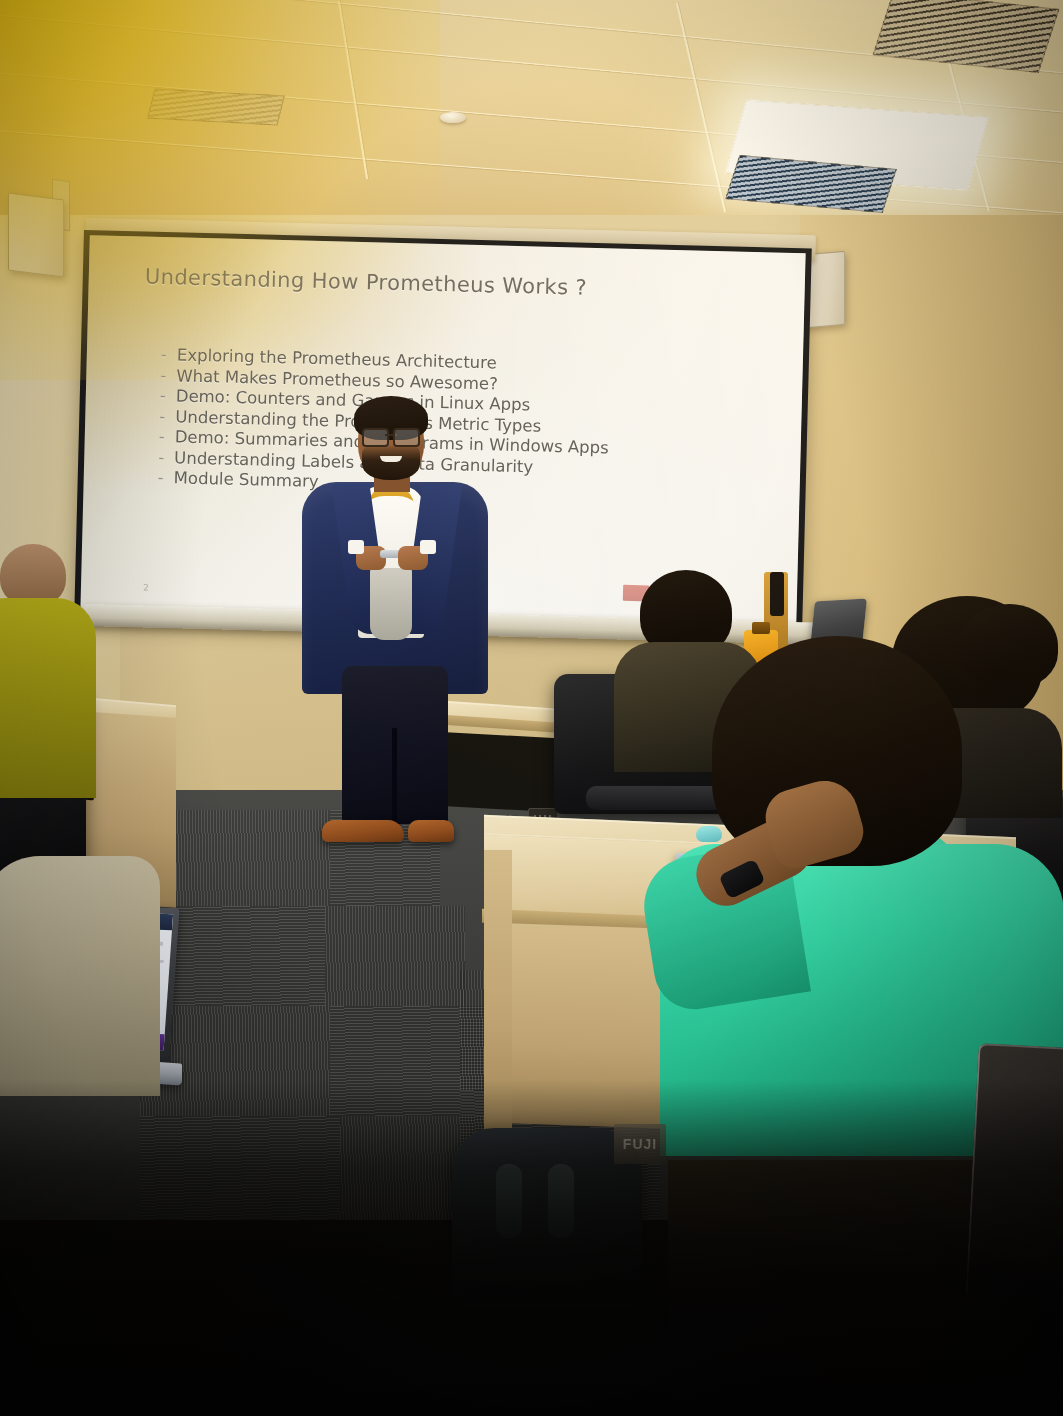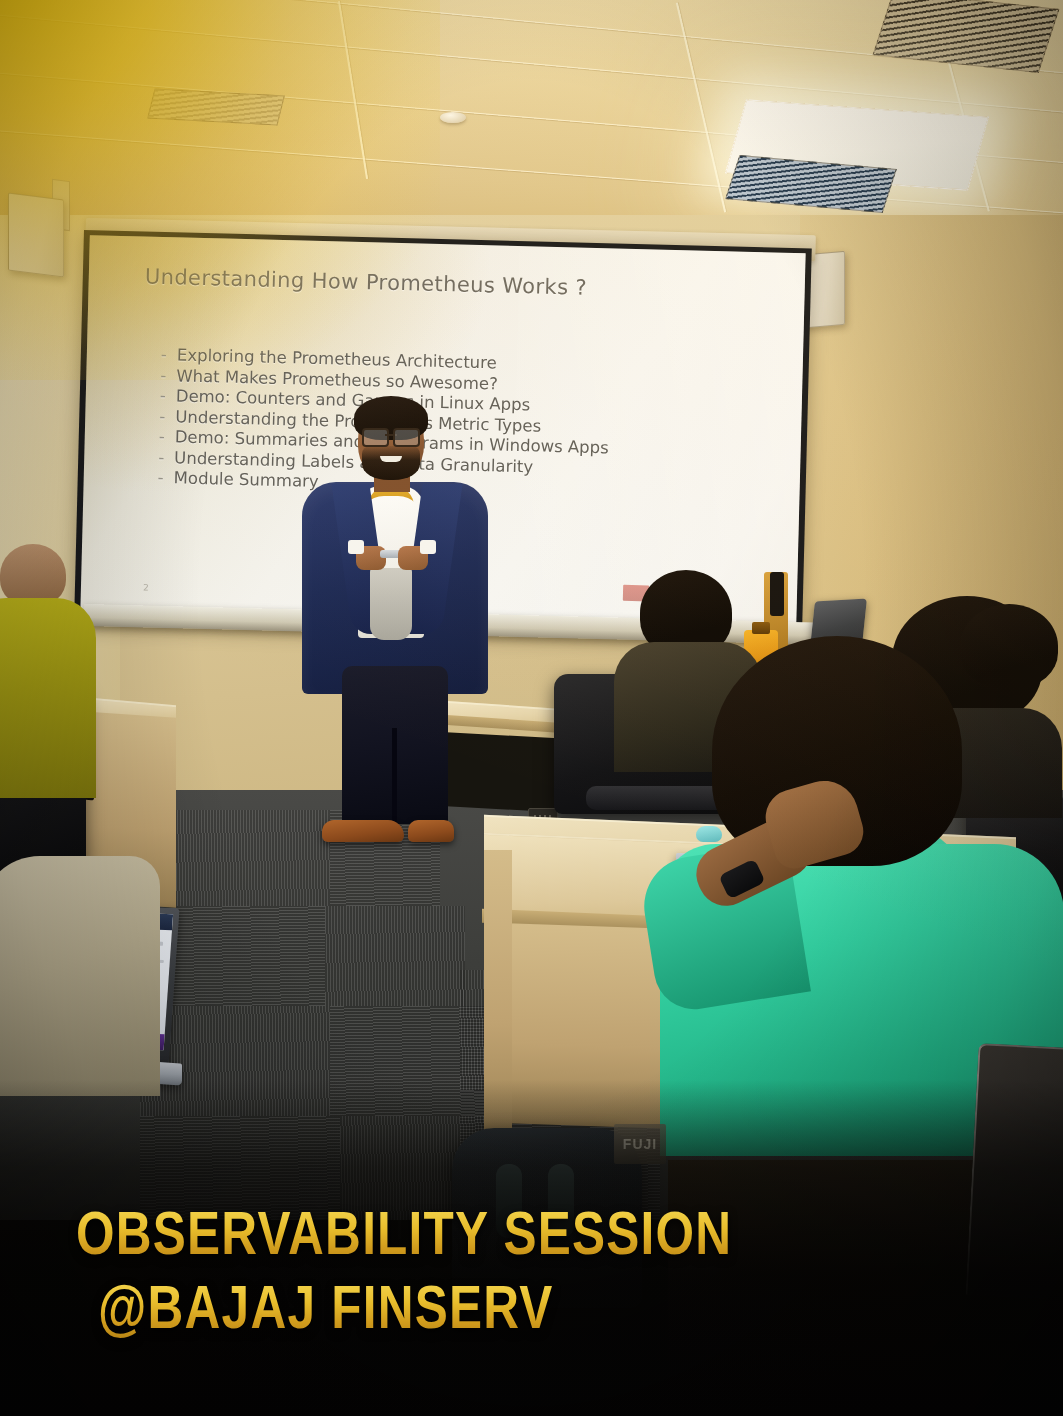--- a/index.html
+++ b/index.html
@@ -705,18 +705,14 @@
   </div>
   <div class="fuji-box">FUJI</div>
   <div class="fg-desk-r"></div>
   <div class="fg-laptop-r"></div>
 
   <div class="fg-dark"></div>
   <div class="warm-grade"></div>
   <div class="yellow-vignette"></div>
   <div class="edge-vignette"></div>
 
-  <div class="caption">
-    <span class="cap-line l1">OBSERVABILITY SESSION</span>
-    <span class="cap-line l2">@BAJAJ FINSERV</span>
-  </div>
 
 </div>
 
 </body></html>

